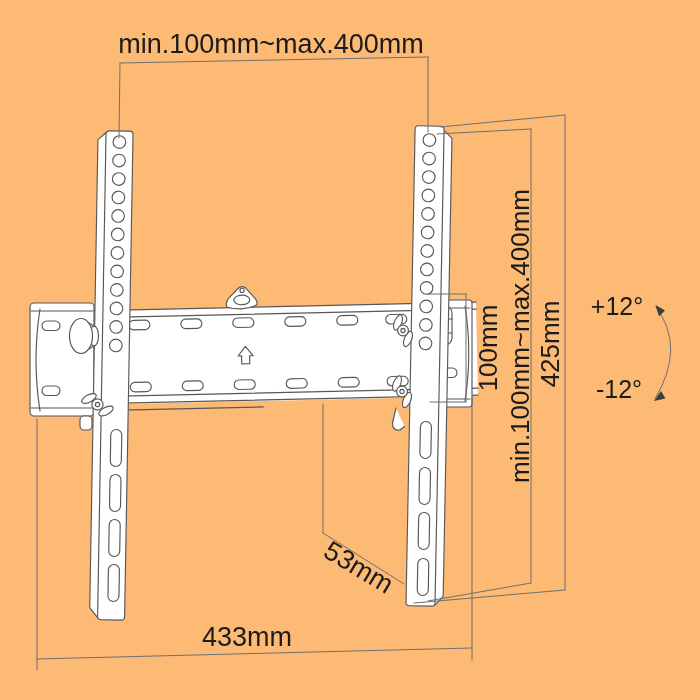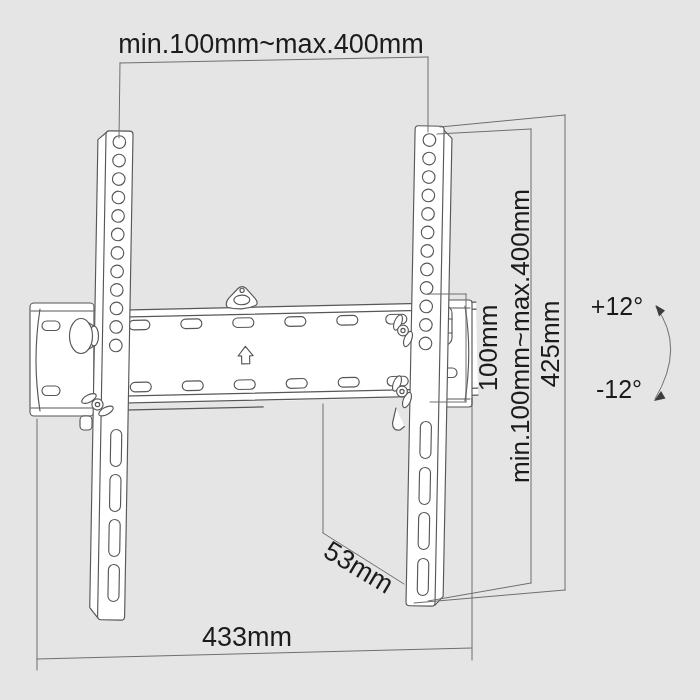--- a/index.html
+++ b/index.html
@@ -1,16 +1,16 @@
 <!DOCTYPE html>
 <html><head>
 <meta charset="utf-8">
 <style>
   html,body{margin:0;padding:0;background:#ffffff;}
-  #stage{position:relative;width:700px;height:700px;background:#e5e5e5;overflow:hidden;}
+  #stage{position:relative;width:700px;height:700px;background:#fdba74;overflow:hidden;}
   .s{stroke:#575757;stroke-width:1.15;fill:#ffffff;stroke-linejoin:round;stroke-linecap:round;}
   .l{stroke:#575757;stroke-width:1.15;fill:none;stroke-linejoin:round;stroke-linecap:round;}
   .d{stroke:#6f6f6f;stroke-width:1;fill:none;stroke-linecap:round;}
   .t{fill:#1b1b1b;font-family:"Liberation Sans",sans-serif;}
   .ah{fill:#3d3d3d;stroke:none;}
 </style>
 </head>
 <body>
 
 <div id="stage">

